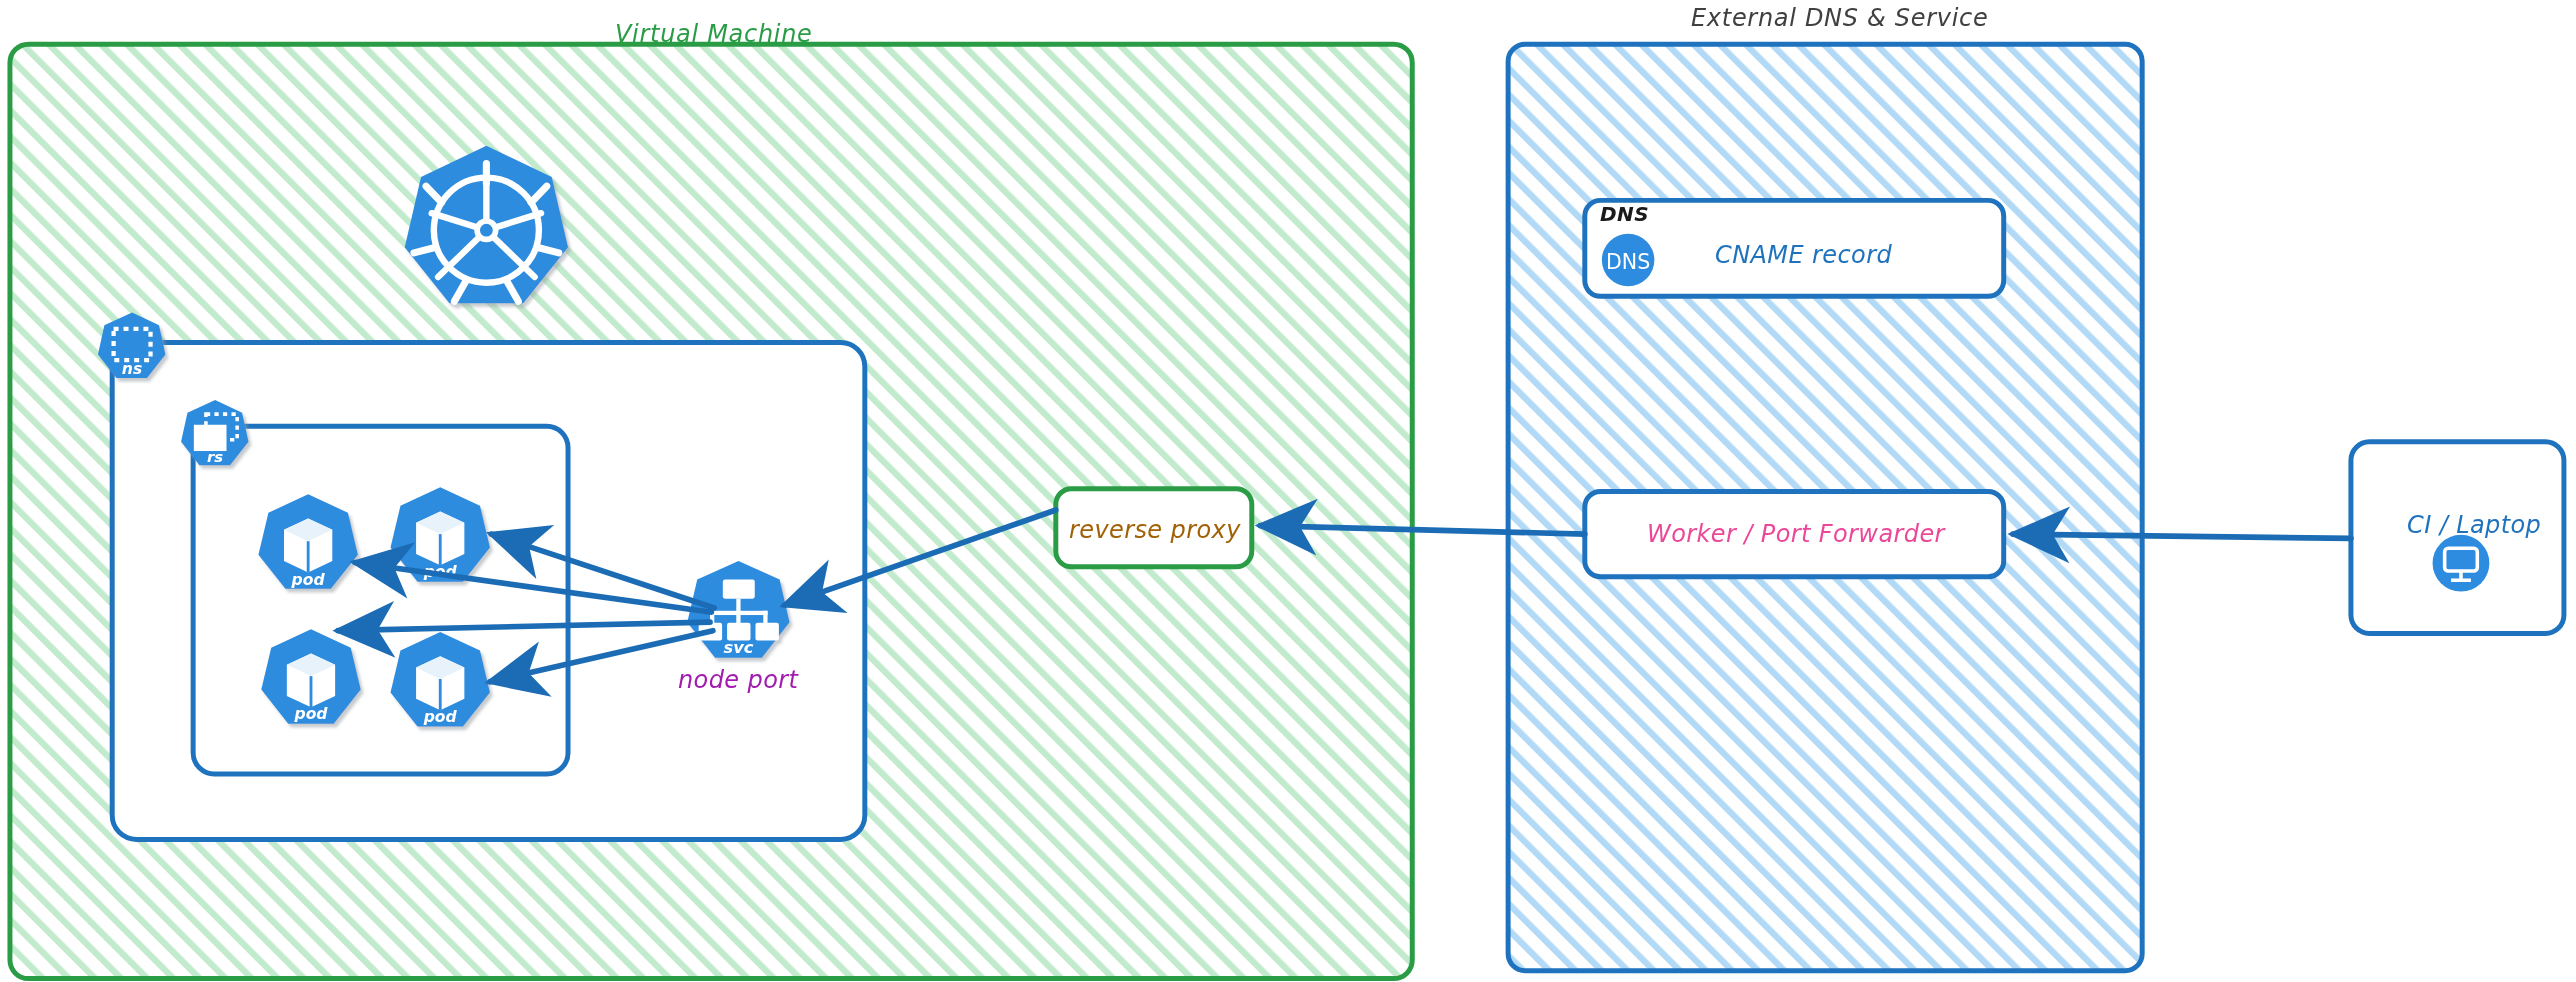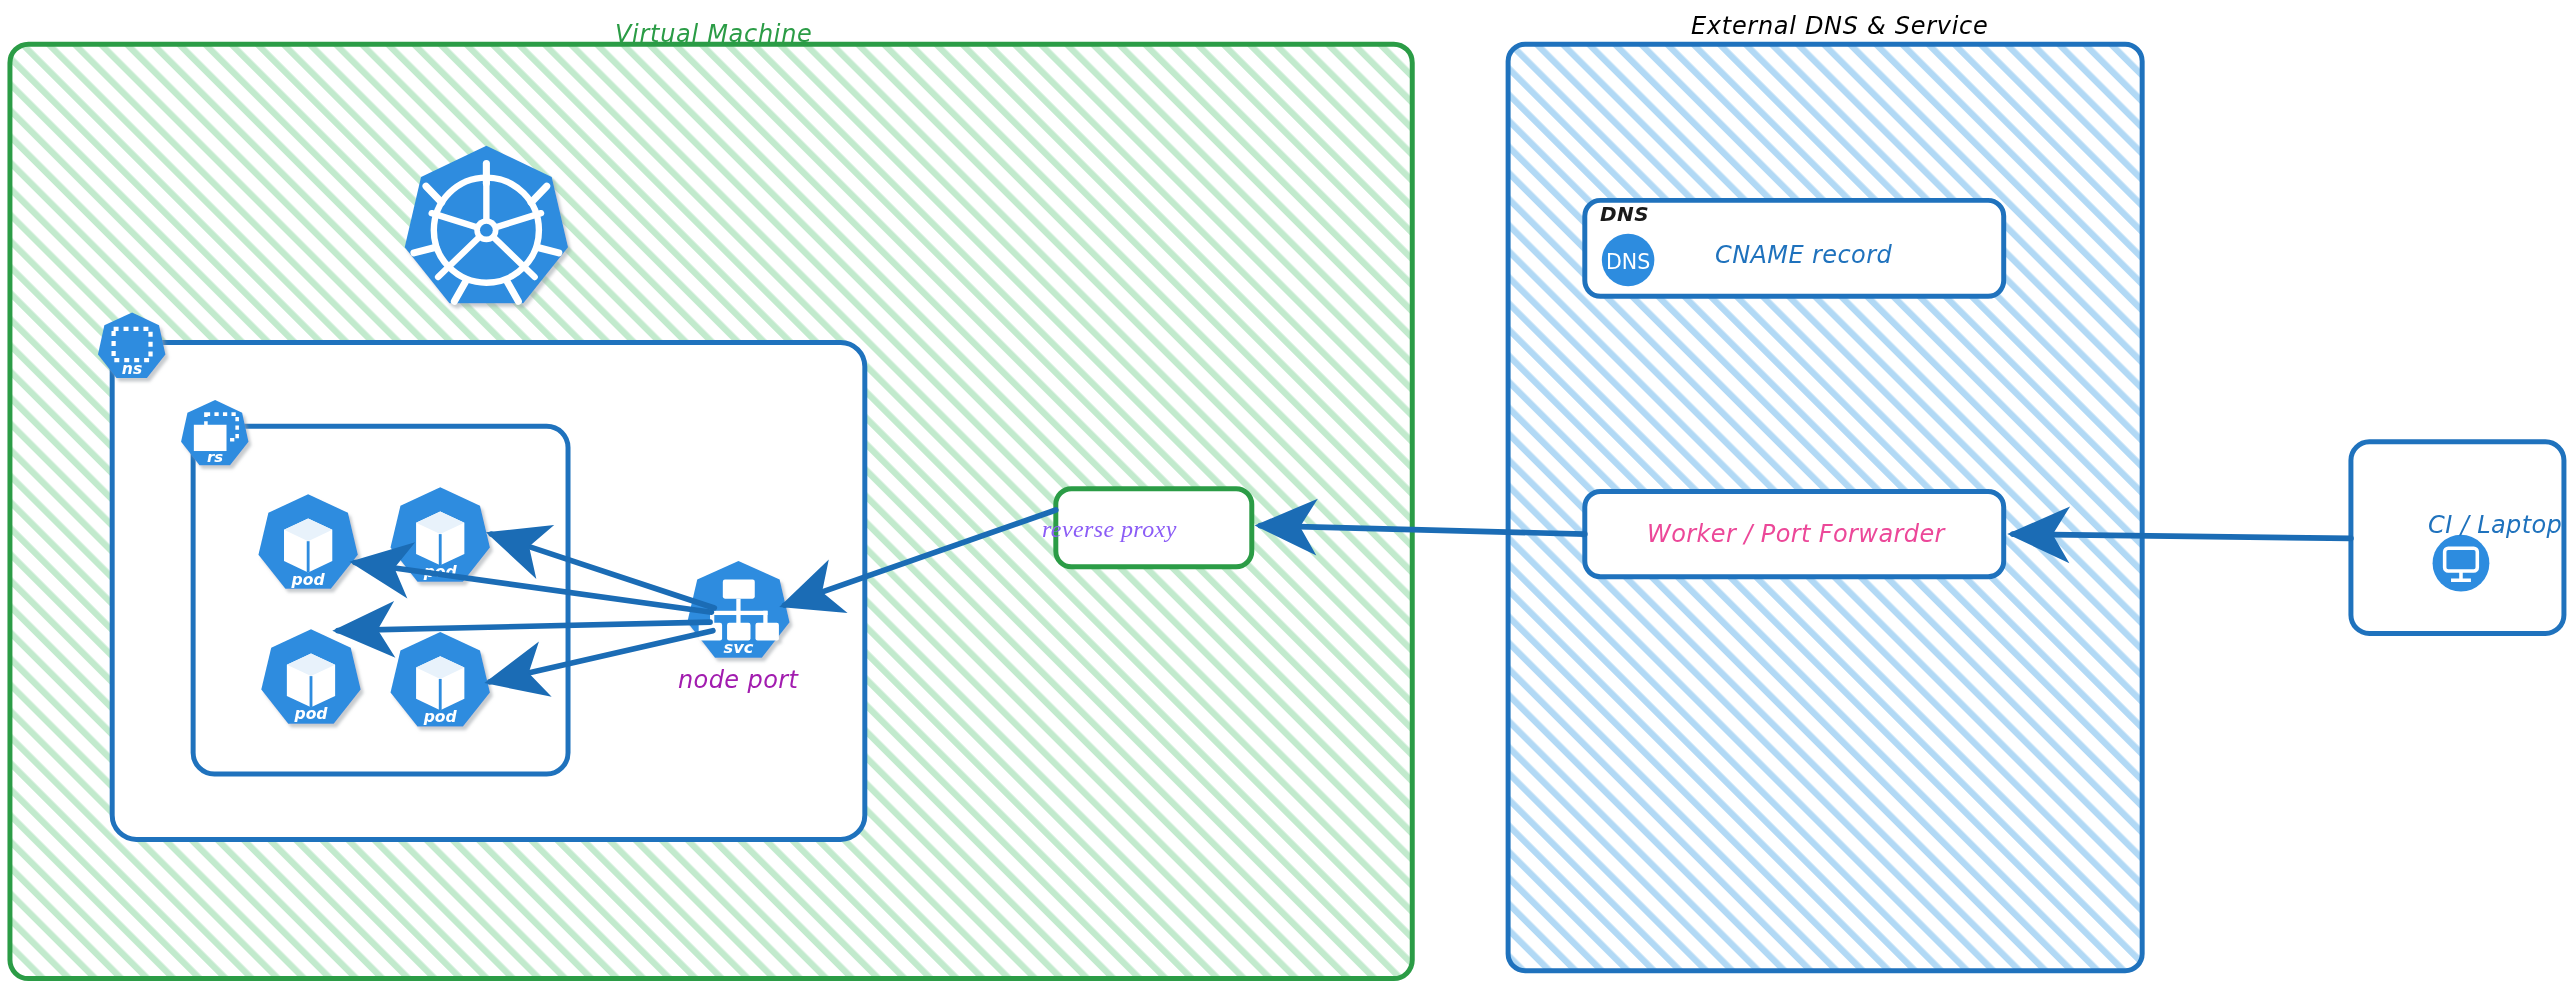--- a/index.html
+++ b/index.html
@@ -199,28 +199,28 @@
       <rect x="3443" y="772" width="46" height="32" rx="5"></rect>
       <line x1="3466" y1="804" x2="3466" y2="816"></line>
       <line x1="3452" y1="817" x2="3480" y2="817"></line>
     </g>
 
     <line x1="3311" y1="758" x2="2835" y2="752" stroke="#1b6cb5" stroke-width="8" marker-end="url(#arrowBlue)" stroke-linecap="round"></line>
   </svg>
 
   <div class="panel-title" style="left:615px; top:20px; color:#2b9c46;">Virtual Machine</div>
 
-  <div class="panel-title" style="left:1691px; top:12px; color:#000000;">External DNS &amp; Service</div>
+  <div class="panel-title" style="left:1691px; top:4px; color:#404040;">External DNS &amp; Service</div>
 
   <div class="node-label" style="left:1600px; top:202px; color:#1a1a1a; font-size:20px; font-weight:bold;">DNS</div>
 
   <div class="node-label" style="left:1715px; top:241px; color:#1f72bd;">CNAME record</div>
 
   <div class="node-label" style="left:1647px; top:520px; color:#ec4899;">Worker / Port Forwarder</div>
 
-  <div class="node-label" style="left:2407px; top:511px; color:#1f72bd;margin-left:21px;">CI / Laptop</div>
-
-  <div class="node-label" style="left:1042px; top:516px; color:#8b5cf6;font-family:Liberation Serif, serif;">reverse proxy</div>
+  <div class="node-label" style="left:2407px; top:511px; color:#1f72bd;">CI / Laptop</div>
+
+  <div class="node-label" style="left:1069px; top:516px; color:#a16207;">reverse proxy</div>
 
   <div class="node-label" style="left:678px; top:666px; color:#a21caf;">node port</div>
 
 </div>
 
 
 </body></html>

